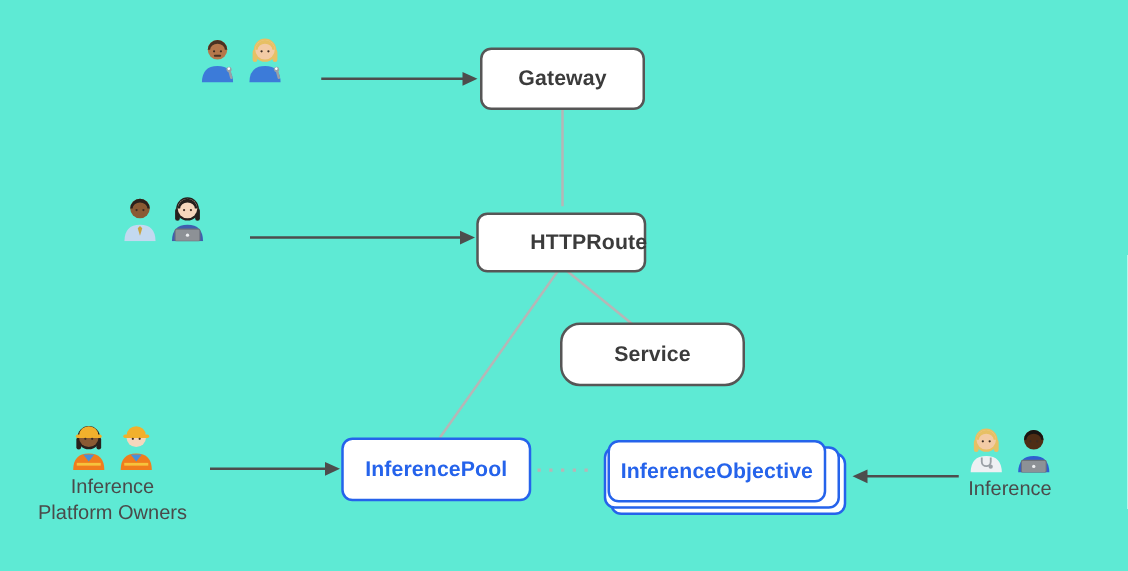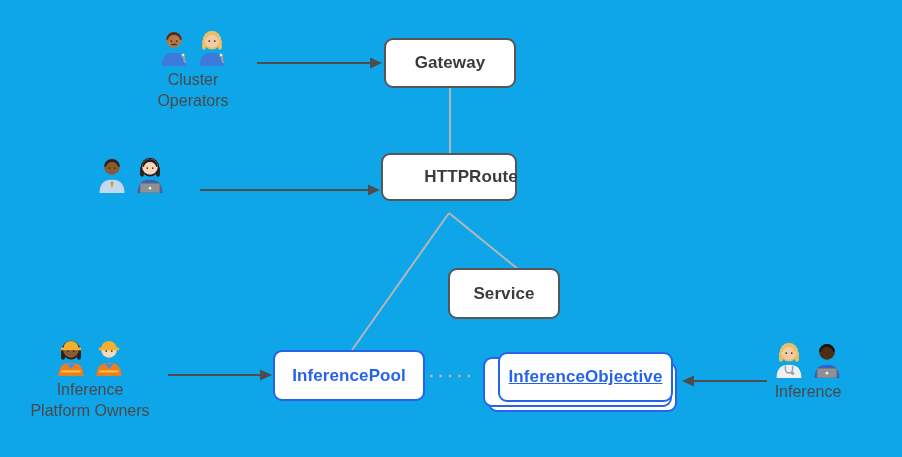--- a/index.html
+++ b/index.html
@@ -1,17 +1,17 @@
 <!DOCTYPE html>
 <html><head>
 <meta charset="utf-8">
 <style>
   html,body{margin:0;padding:0;background:#ffffff;}
   .canvas{
-    position:relative;width:902px;height:457px;background:#0ea5e9;overflow:hidden;
+    position:relative;width:902px;height:457px;background:#5eead4;overflow:hidden;
     font-family:"Liberation Sans", sans-serif;
   }
   svg.lines{position:absolute;left:0;top:0;pointer-events:none;}
   .node{
     position:absolute;display:flex;align-items:center;justify-content:center;
     background:#ffffff;border:2px solid #565656;border-radius:9px;
     font-weight:bold;font-size:17px;color:#3b3b3b;box-sizing:border-box;
     letter-spacing:0.1px;
   }
   .node.blue{border-color:#2563eb;color:#2563eb;}
@@ -52,35 +52,35 @@
     <g>
       <path d="M767,381 L693,381" stroke="#4d4d4d" stroke-width="2" fill="none"></path>
       <polygon points="694,375.5 682,381 694,386.5" fill="#4d4d4d"></polygon>
     </g>
   </svg>
 
   <div class="node" style="left:384px;top:38px;width:132px;height:50px;">
     <span>Gateway</span>
   </div>
 
-  <div class="node" style="left:381px;top:153px;width:136px;height:48px;padding-left:44px;">
+  <div class="node" style="left:381px;top:170px;width:136px;height:48px;padding-left:44px;">
     <span>HTTPRoute</span>
   </div>
 
-  <div class="node" style="left:448px;top:268px;width:112px;height:51px;">
+  <div class="node" style="left:448px;top:258px;width:148px;height:51px;border-radius:16px;">
     <span>Service</span>
   </div>
 
   <div class="node blue" style="left:273px;top:350px;width:152px;height:51px;text-align:right;">
     <span>InferencePool</span>
   </div>
 
   <div class="stack-layer" style="left:488px;top:362px;width:189px;height:50px;"></div>
   <div class="stack-layer" style="left:483px;top:357px;width:189px;height:50px;"></div>
-  <div class="node blue" style="left:498px;top:352px;width:175px;height:50px;text-decoration:underline;">
+  <div class="node blue" style="left:486px;top:352px;width:175px;height:50px;">
     <span>InferenceObjective</span>
   </div>
 
   <div class="actor" style="left:118px;top:26px;">
     <div class="emoji-row">
         <span class="person"><svg viewBox="0 0 30 36" width="32" height="38">
             <circle cx="15" cy="11.2" r="7.4" fill="#b5774b"></circle>
             <path d="M7.6,11.2 A7.4,7.4 0 0 1 22.4,11.2 L20.6,11.2 A5.6,4.6 0 0 0 9.4,11.2 Z" fill="#4a3222"></path>
             <circle cx="12.4" cy="12.4" r="0.85" fill="#3c2c22"></circle>
             <circle cx="17.6" cy="12.4" r="0.85" fill="#3c2c22"></circle>
@@ -101,24 +101,20 @@
             <circle cx="12.4" cy="12.4" r="0.85" fill="#3c2c22"></circle>
             <circle cx="17.6" cy="12.4" r="0.85" fill="#3c2c22"></circle>
             <path d="M3.2,36 Q3.2,23.4 15,23.4 Q26.8,23.4 26.8,36 Z" fill="#3c7bd9"></path>
             <g transform="rotate(-15 24.5 29)">
               <circle cx="24.5" cy="26" r="2" fill="#9aa0a6"></circle>
               <circle cx="24.5" cy="25.4" r="1" fill="#ffffff"></circle>
               <rect x="23.6" y="27" width="1.9" height="6.5" rx="0.95" fill="#9aa0a6"></rect>
             </g>
           </svg></span>
       </div>
-    <div class="actor-labels">
-      <div>Cluster</div>
-      <div>Operators</div>
-    </div>
   </div>
 
   <div class="actor" style="left:56px;top:153px;">
     <div class="emoji-row">
         <span class="person"><svg viewBox="0 0 30 36" width="32" height="38">
             <circle cx="15" cy="11.2" r="7.4" fill="#8a5a33"></circle>
             <path d="M7.6,11.2 A7.4,7.4 0 0 1 22.4,11.2 L20.6,11.2 A5.6,4.6 0 0 0 9.4,11.2 Z" fill="#2a211c"></path>
             <circle cx="12.4" cy="12.4" r="0.85" fill="#3c2c22"></circle>
             <circle cx="17.6" cy="12.4" r="0.85" fill="#3c2c22"></circle>
             <path d="M3.2,36 Q3.2,23.4 15,23.4 Q26.8,23.4 26.8,36 Z" fill="#c3d9f0"></path>

